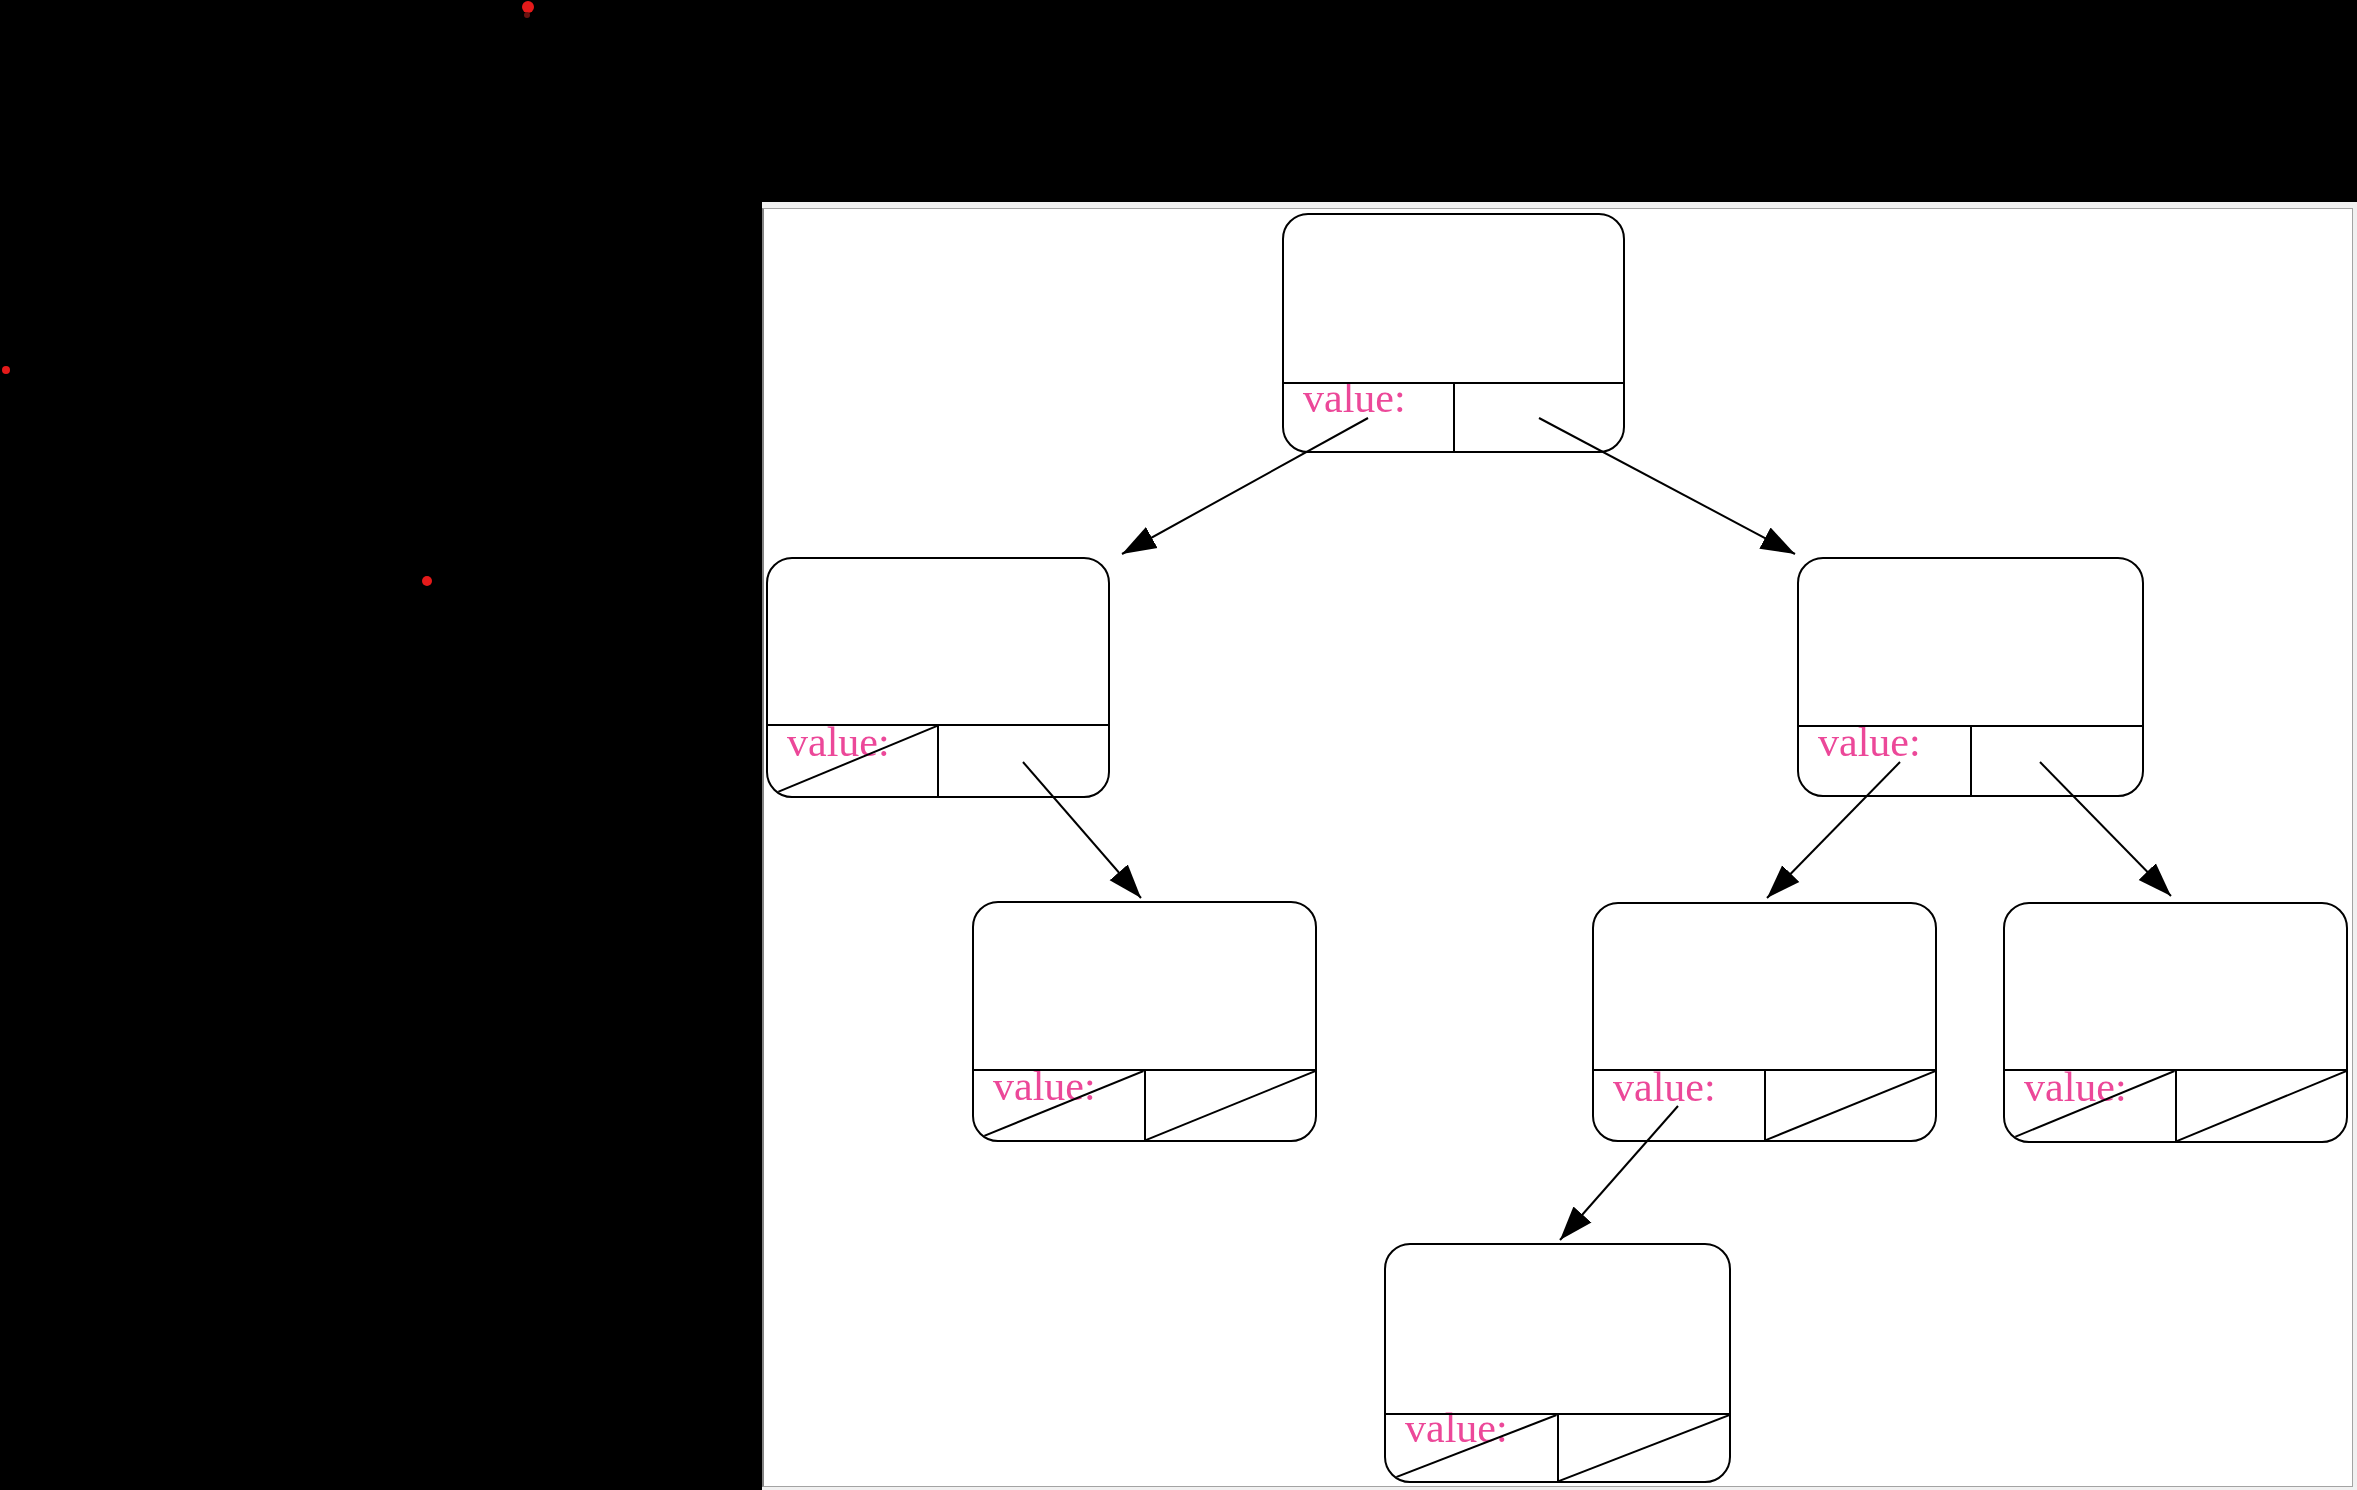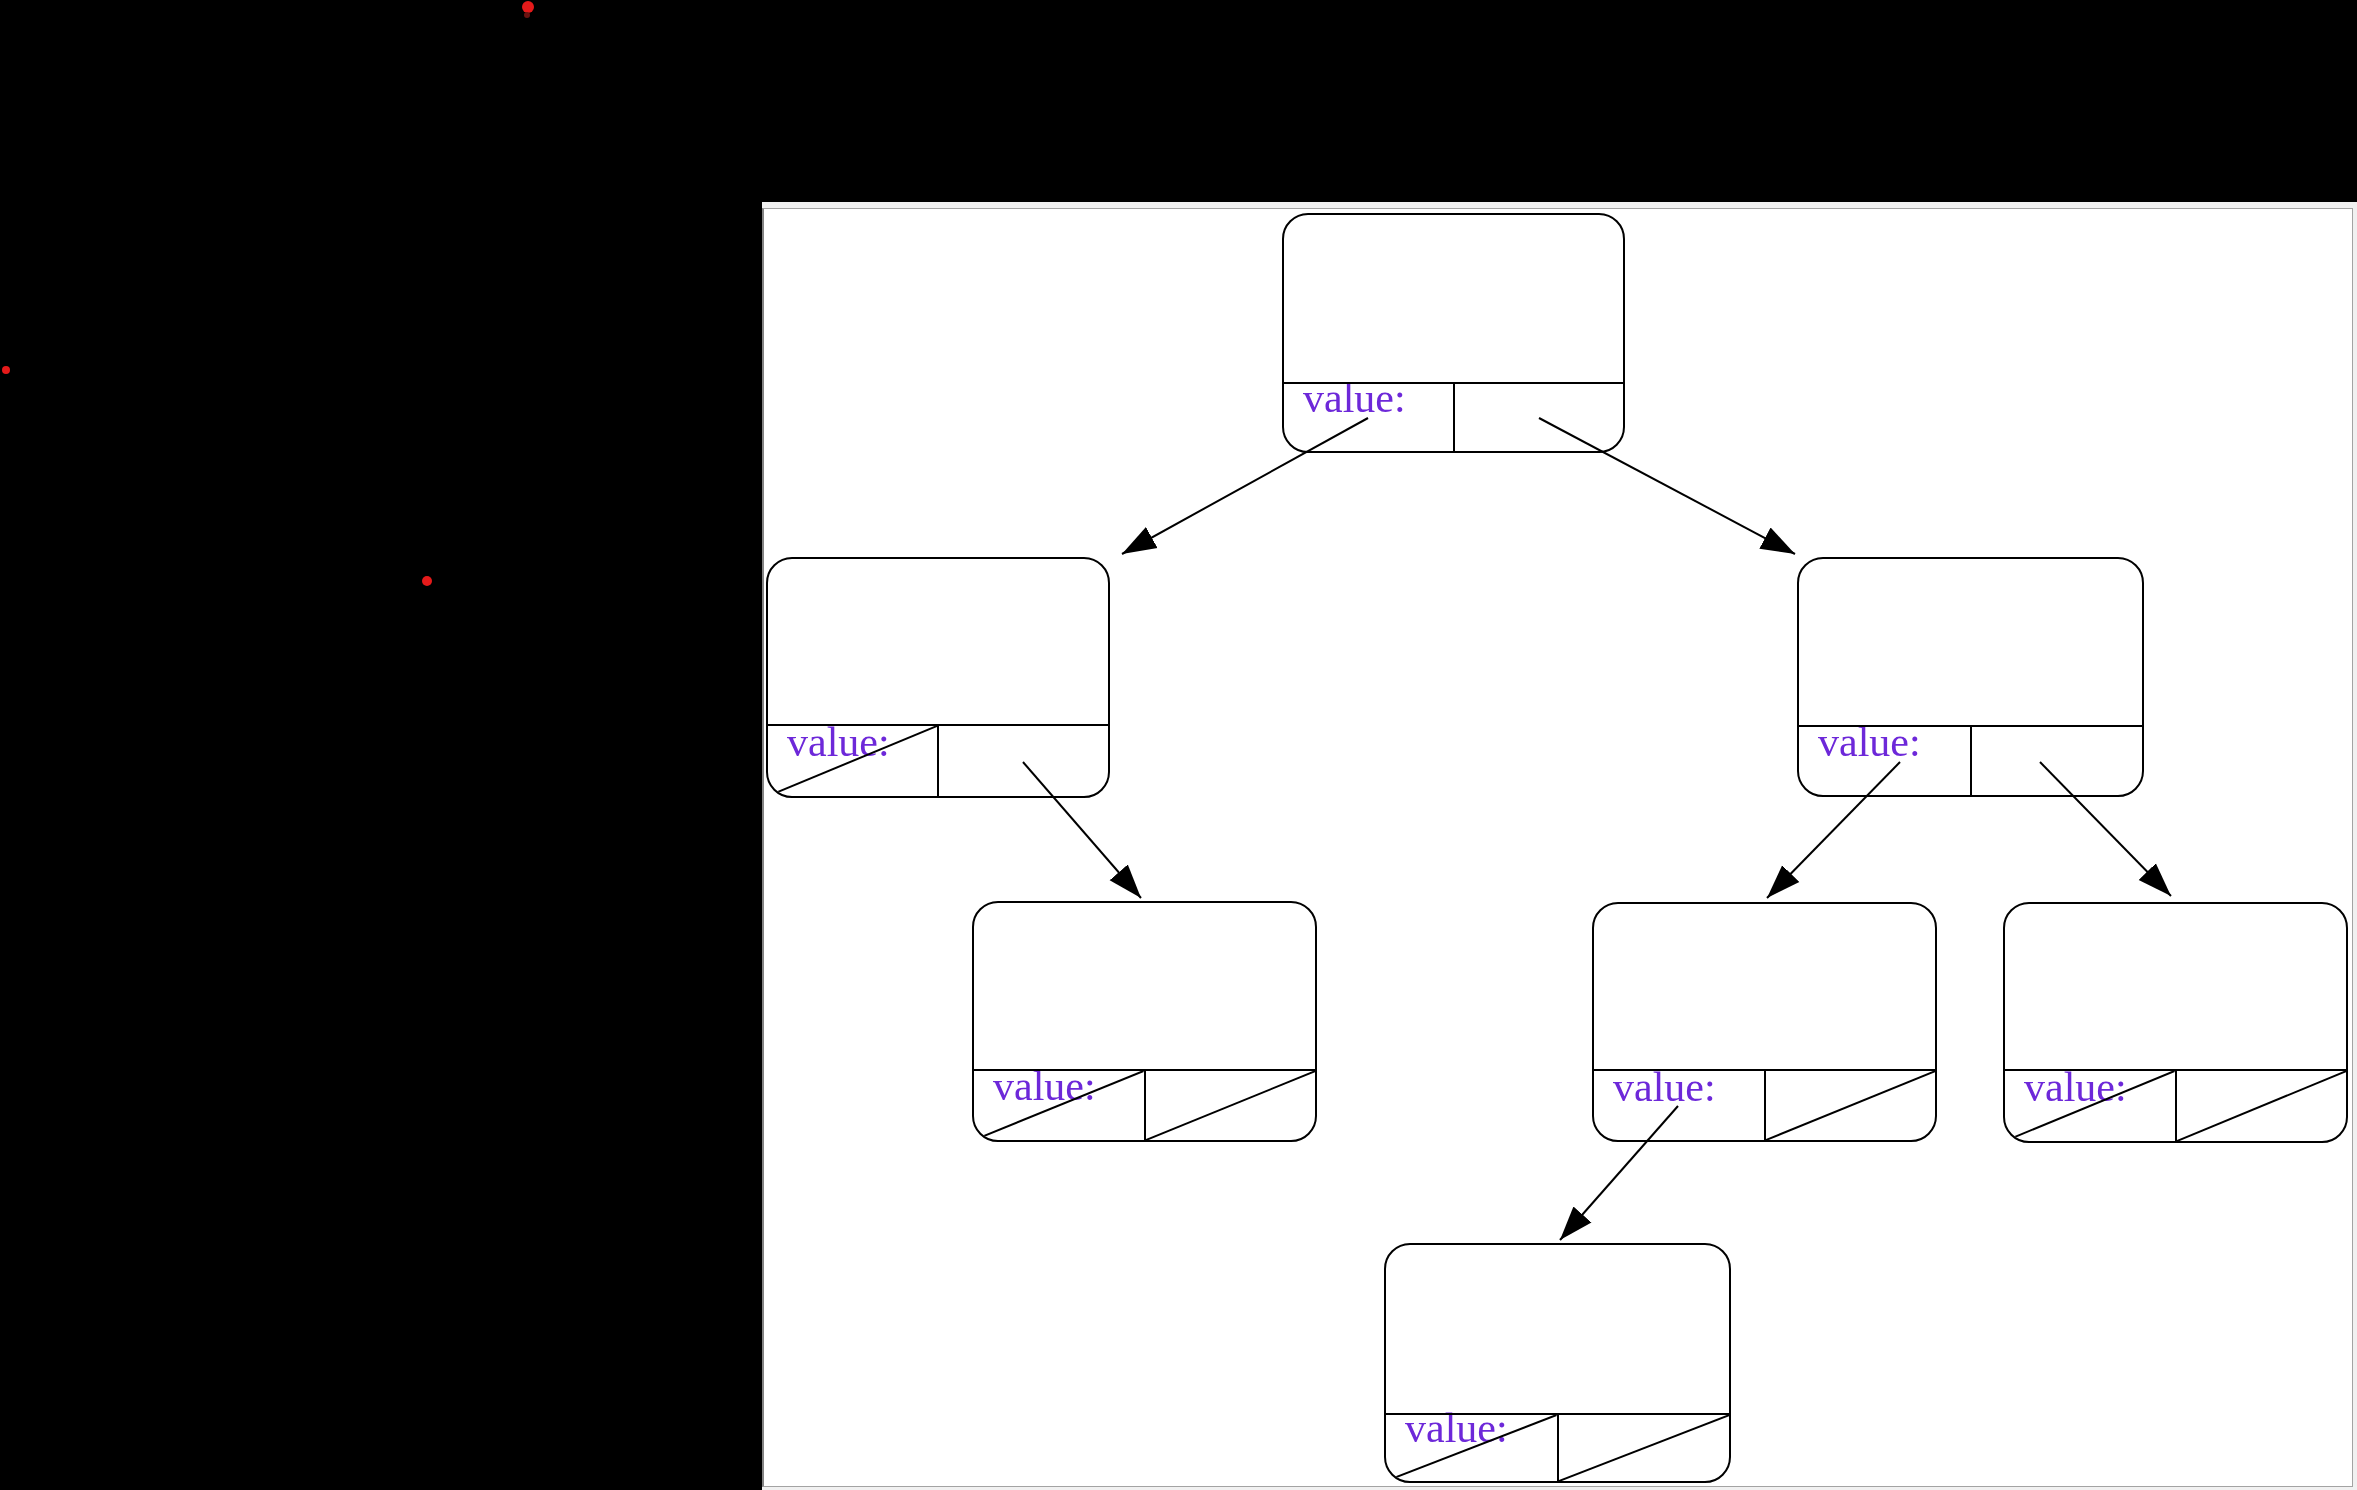--- a/index.html
+++ b/index.html
@@ -32,21 +32,21 @@
     box-sizing: border-box;
     background: #ffffff;
     border: 2px solid #000000;
     border-radius: 26px;
     overflow: hidden;
     z-index: 1;
   }
   .node-text {
     position: absolute;
     left: 19px; top: 21px;
-    color: #6d28d9;
+    color: #ec4899;
     font-size: 42px;
     line-height: 65px;
     white-space: pre;
   }
   .ptr-row {
     position: absolute;
     left: 0; right: 0; bottom: 0;
     border-top: 2px solid #000000;
     display: flex;
   }

